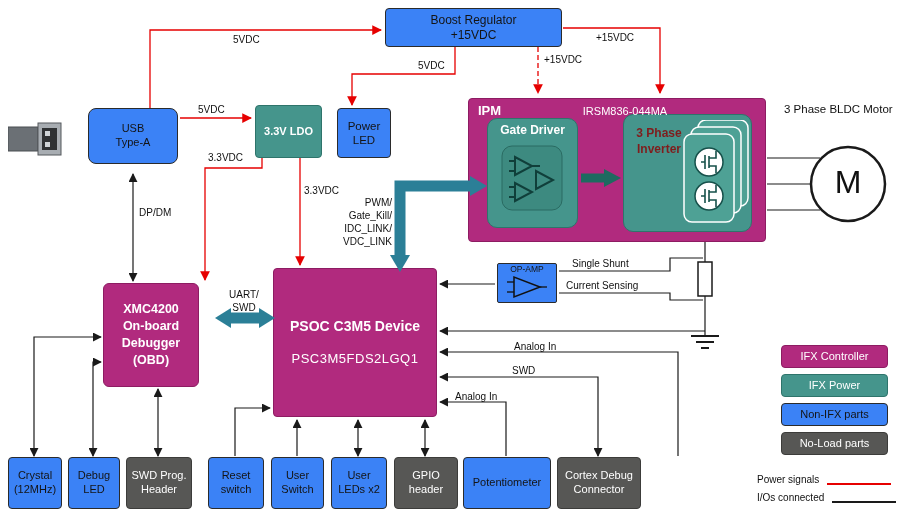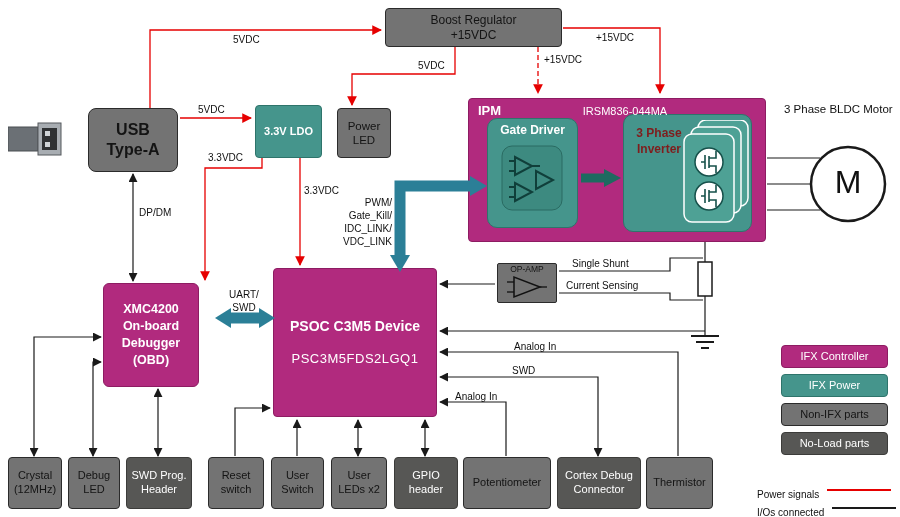--- a/index.html
+++ b/index.html
@@ -1,28 +1,28 @@
 <!DOCTYPE html>
 <html><head>
 <meta charset="utf-8">
 <style>
   html,body{margin:0;padding:0;background:#fff;font-family:"Liberation Sans",sans-serif;}
   .stage{position:relative;width:900px;height:517px;background:#fff;overflow:hidden;}
   svg.under{position:absolute;left:0;top:0;z-index:1;}
   svg.over{position:absolute;left:0;top:0;z-index:4;pointer-events:none;}
   .box{position:absolute;z-index:2;display:flex;align-items:center;justify-content:center;
        text-align:center;white-space:pre-line;box-sizing:border-box;line-height:1.25;}
-  .plain{background:#737373;border:1.3px solid #2b2b2b;border-radius:4px;color:#141414;}
+  .plain{background:#3b82f6;border:1.3px solid #2b2b2b;border-radius:4px;color:#141414;}
   .dark{background:#575755;border:1.3px solid #3c3c3a;border-radius:4px;color:#fff;}
   .magenta{background:#b12a7e;border:1.5px solid #8d1c62;color:#fff;}
   .teal{background:#45958c;border:1.5px solid #2e746b;color:#fff;}
   .wire-label{position:absolute;z-index:3;font-size:10px;color:#101010;white-space:pre-line;line-height:1.3;}
   .bb{font-size:11px;}
   .legend-swatch{font-size:11px;border-radius:4px;}
-  .legend-line-row{position:absolute;z-index:3;display:flex;align-items:flex-start;margin-top:15px;}
+  .legend-line-row{position:absolute;z-index:3;display:flex;align-items:flex-end;}
   .legend-line-row .txt{font-size:10px;color:#101010;white-space:nowrap;}
   .sample-line{height:2px;width:64px;margin-left:8px;}
 </style>
 </head>
 <body>
 
 <div class="stage">
 
   <svg class="under" width="900" height="517" viewBox="0 0 900 517">
     <defs>
@@ -83,21 +83,21 @@
   </div>
 
   <svg class="under" style="left:8px;top:112px;z-index:2;position:absolute;" width="58" height="50" viewBox="0 0 58 50">
     <rect x="0" y="15" width="30" height="24" fill="#6b7075" stroke="#4a4e52"></rect>
     <rect x="30" y="11" width="23" height="32" fill="#a8adb2" stroke="#55595d"></rect>
     <rect x="34" y="16" width="15" height="22" fill="#2f3133"></rect>
     <rect x="37" y="19" width="5" height="5" fill="#cfd3d6"></rect>
     <rect x="37" y="30" width="5" height="5" fill="#cfd3d6"></rect>
   </svg>
 
-  <div class="box plain" style="left:88px;top:108px;width:90px;height:64px;font-size:16px;font-weight:bold;border-radius:8px;border-width:1.6px;">
+  <div class="box plain" style="left:88px;top:108px;width:90px;height:56px;font-size:11px;font-weight:normal;border-radius:8px;border-width:1.6px;">
     <span>USB
 Type-A</span>
   </div>
 
   <div class="box teal" style="left:255px;top:105px;width:67px;height:53px;font-size:11px;font-weight:600;border-radius:4px;">
     <span>3.3V LDO</span>
   </div>
 
   <div class="box plain" style="left:337px;top:108px;width:54px;height:50px;font-size:11.5px;">
     <span>Power
@@ -177,21 +177,20 @@
 switch</span></div>
   <div class="box plain bb" style="left:271px;top:457px;width:53px;height:52px;"><span>User
 Switch</span></div>
   <div class="box plain bb" style="left:331px;top:457px;width:56px;height:52px;"><span>User
 LEDs x2</span></div>
   <div class="box dark bb" style="left:394px;top:457px;width:64px;height:52px;"><span>GPIO
 header</span></div>
   <div class="box plain bb" style="left:463px;top:457px;width:88px;height:52px;"><span>Potentiometer</span></div>
   <div class="box dark bb" style="left:557px;top:457px;width:84px;height:52px;"><span>Cortex Debug
 Connector</span></div>
-  <div class="box plain bb" style="left:646px;top:457px;width:67px;height:52px;"><span>Thermistor</span></div>
 
   <div class="wire-label" style="left:233px;top:33px;">5VDC</div>
   <div class="wire-label" style="left:418px;top:59px;">5VDC</div>
   <div class="wire-label" style="left:198px;top:103px;">5VDC</div>
   <div class="wire-label" style="left:208px;top:151px;">3.3VDC</div>
   <div class="wire-label" style="left:304px;top:184px;">3.3VDC</div>
   <div class="wire-label" style="left:544px;top:53px;">+15VDC</div>
   <div class="wire-label" style="left:596px;top:31px;">+15VDC</div>
   <div class="wire-label" style="left:139px;top:206px;">DP/DM</div>
   <div class="wire-label" style="left:220px;top:288px;width:48px;text-align:center;">UART/

